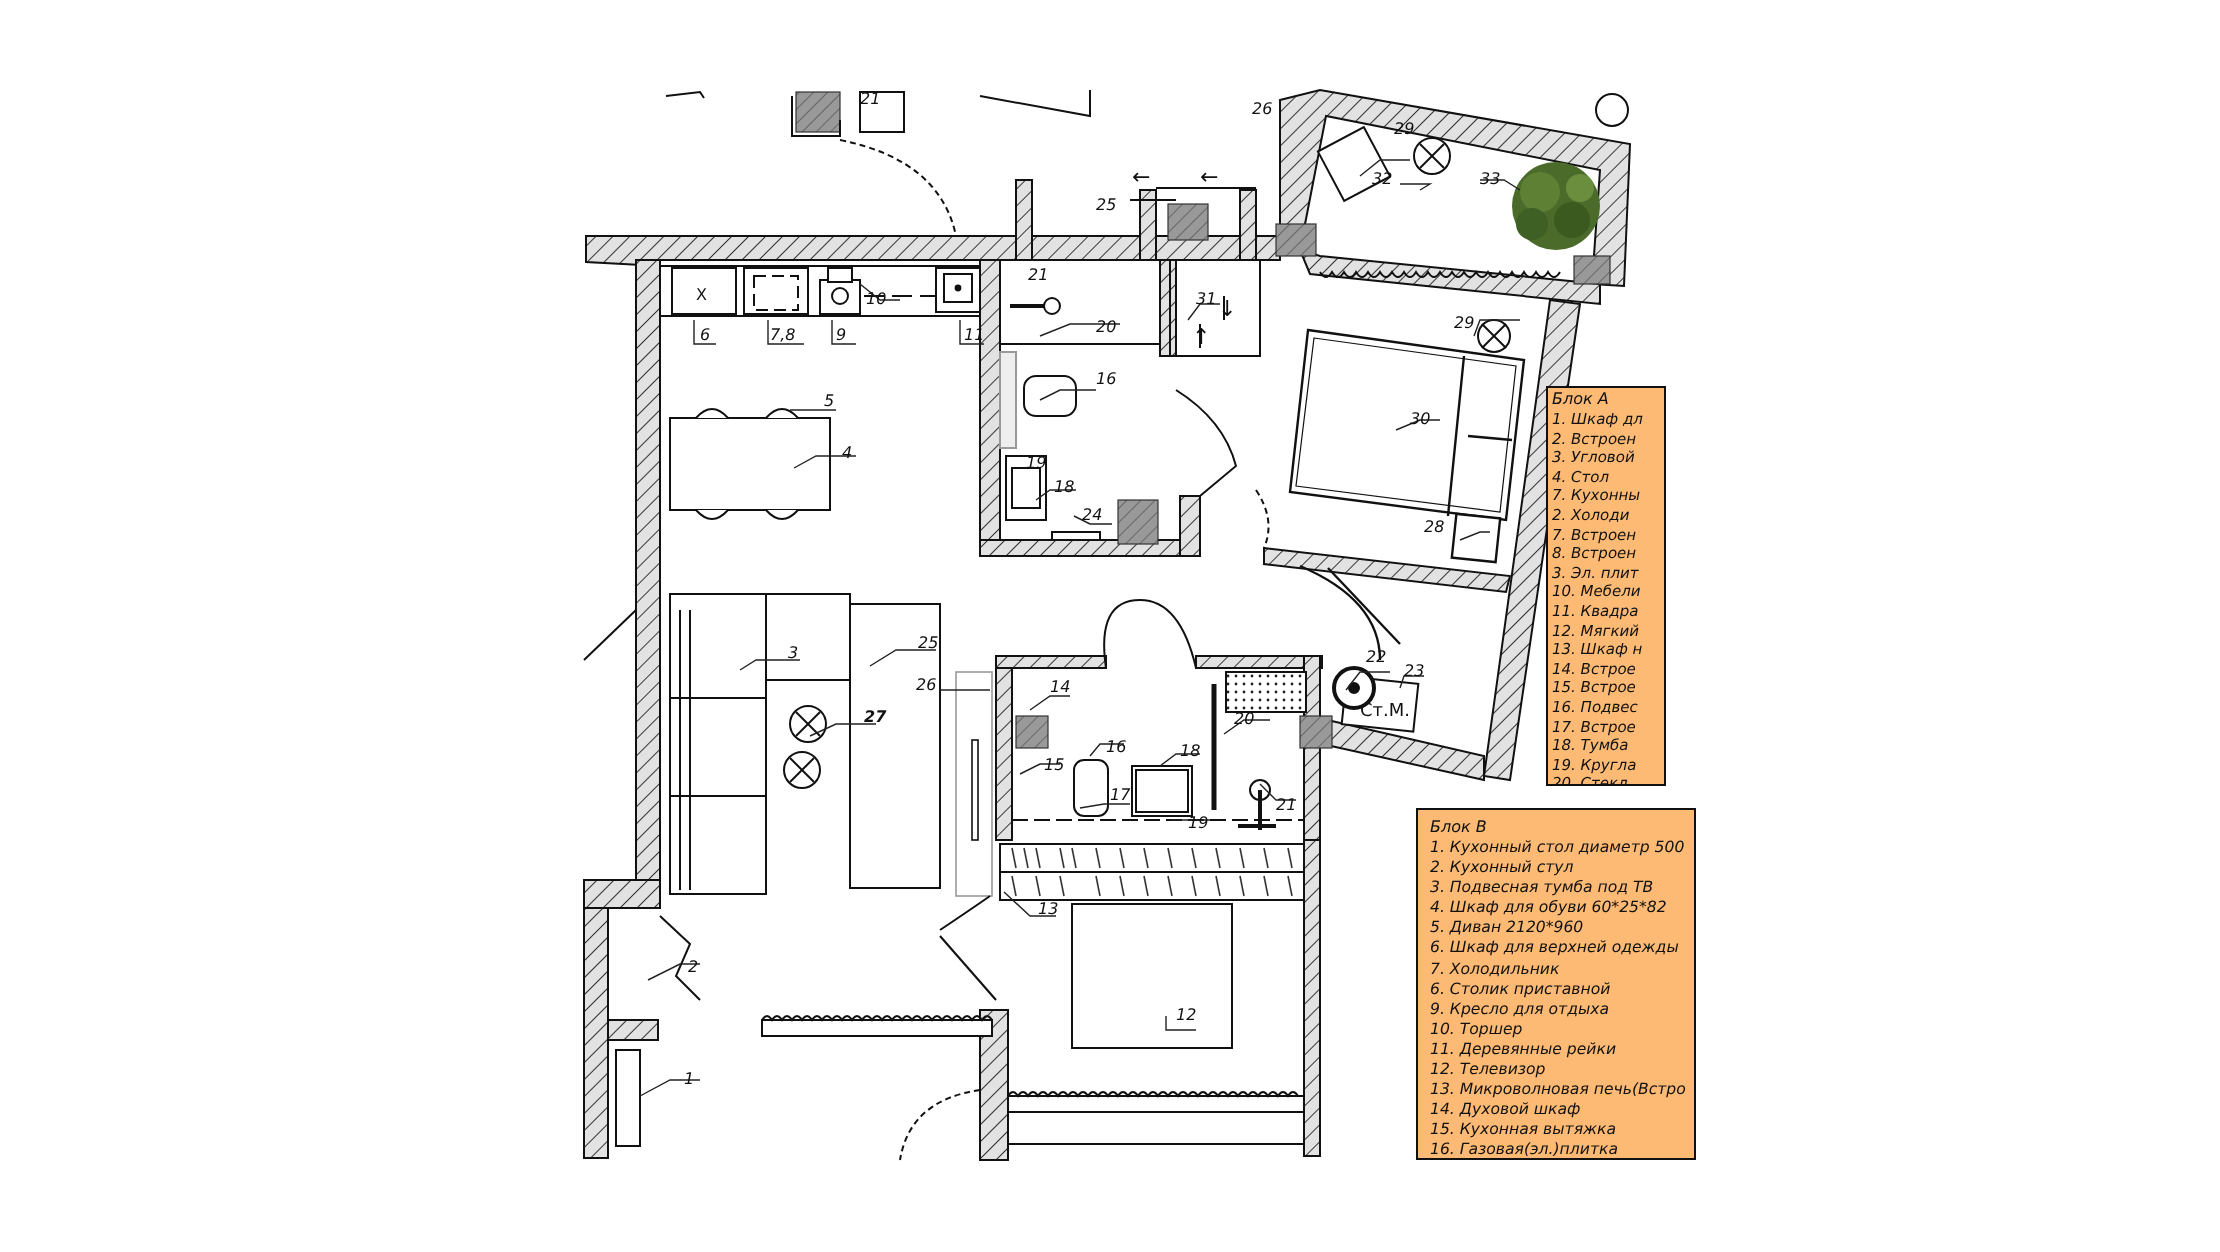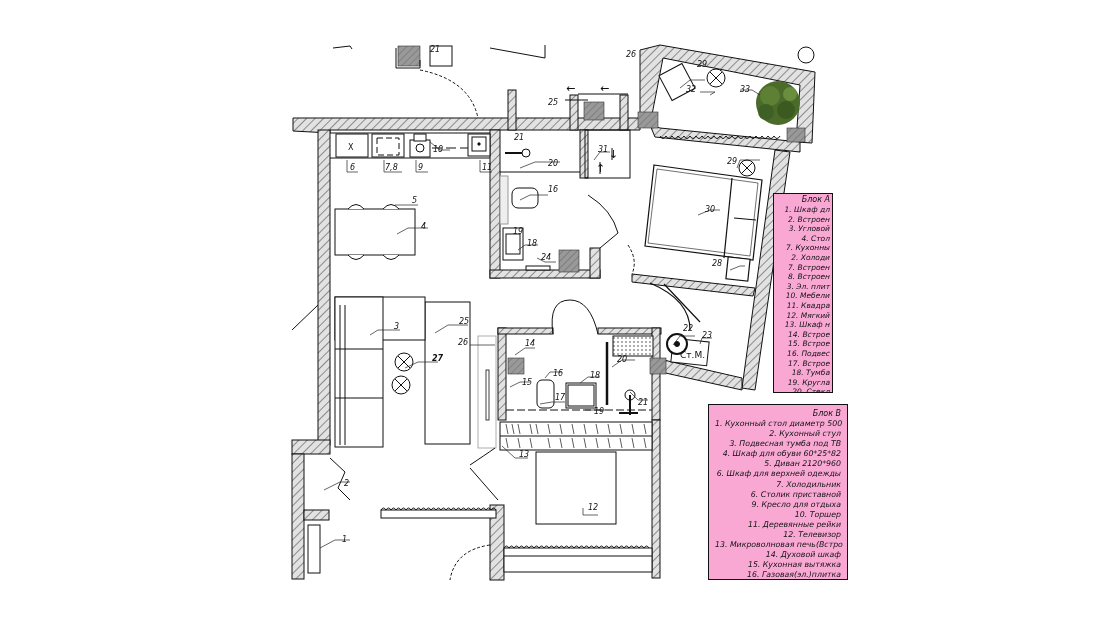--- a/index.html
+++ b/index.html
@@ -1,18 +1,18 @@
 <!DOCTYPE html>
 <html><head>
 <meta charset="utf-8">
 <style>
   html, body { margin:0; padding:0; background:#ffffff; }
   body { width:1110px; height:626px; position:relative; overflow:hidden; font-family:"DejaVu Sans", sans-serif; }
   #plan { position:absolute; left:0; top:0; width:1110px; height:626px; }
-  .legend { position:absolute; border:1px solid #111; background:#f9a8d4; overflow:hidden; font-style:italic; color:#111;text-align:right; }
+  .legend { position:absolute; border:1px solid #111; background:#fdba74; overflow:hidden; font-style:italic; color:#111; }
   .legend .title { font-size:8px; line-height:10px; }
   .legend .item { font-size:7.5px; line-height:9.6px; white-space:nowrap; }
   #legend-a { left:773px; top:193px; width:60px; height:200px; padding:1px 2px; box-sizing:border-box; }
   #legend-b { left:708px; top:404px; width:140px; height:176px; padding:4px 6px; box-sizing:border-box; }
   #legend-b .item { font-size:7.8px; line-height:10.1px; }
   .lbl { font-size:8px; font-style:italic; fill:#111; font-family:"DejaVu Sans", sans-serif; }
 </style>
 </head>
 <body>
 

